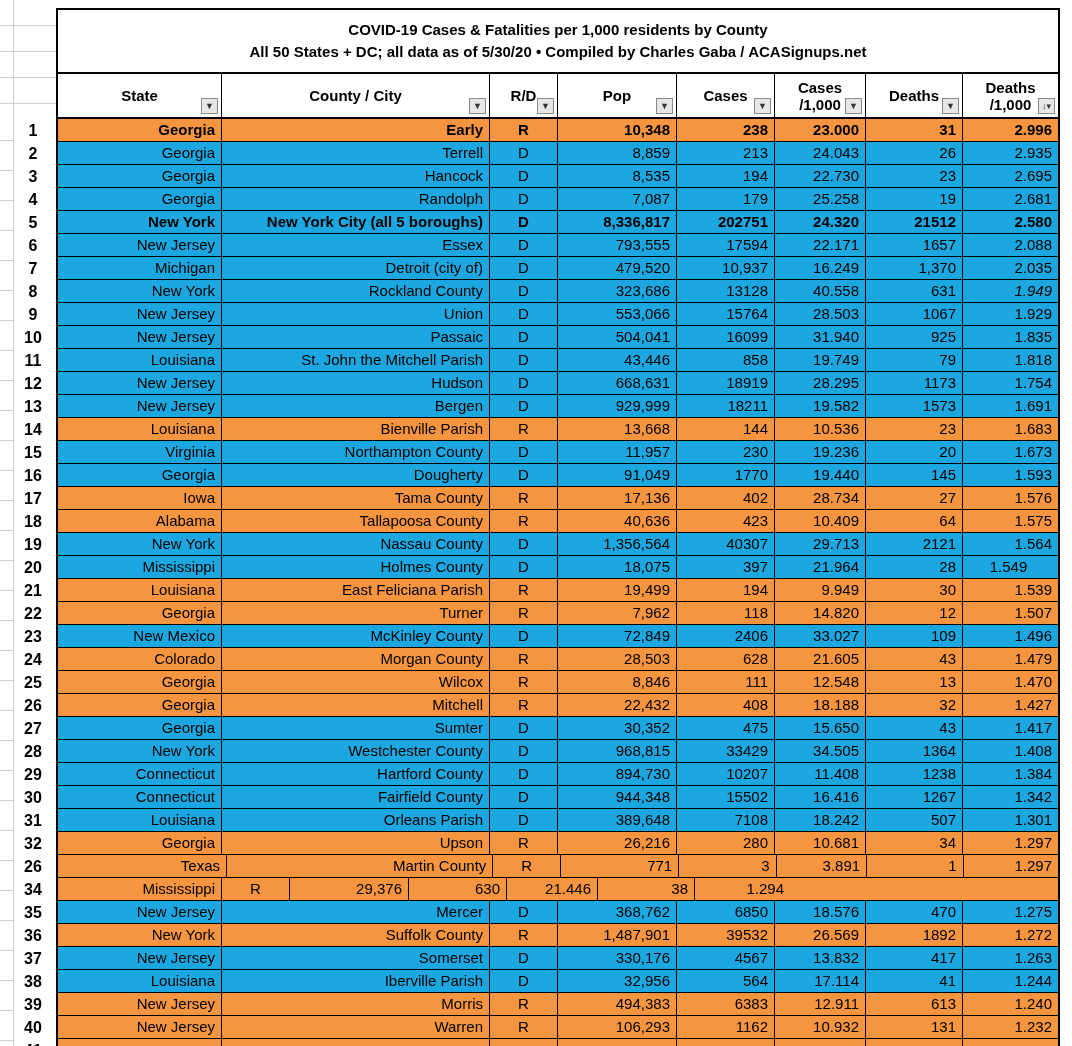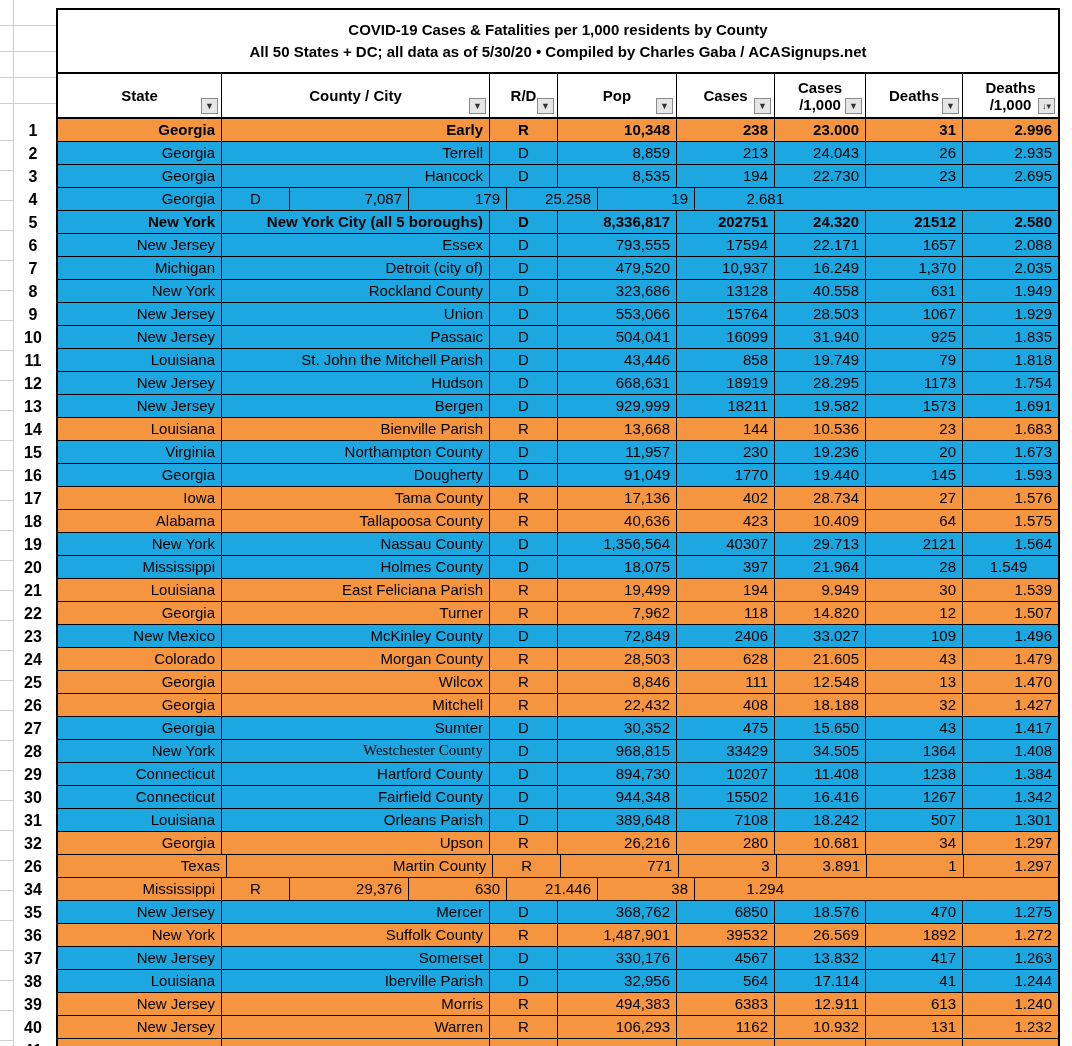--- a/index.html
+++ b/index.html
@@ -167,20 +167,21 @@
           <div class="cell" style="width: 268px;">Hancock</div>
           <div class="cell center" style="width: 68px;">D</div>
           <div class="cell" style="width: 119px;">8,535</div>
           <div class="cell" style="width: 98px;">194</div>
           <div class="cell" style="width: 91px;">22.730</div>
           <div class="cell" style="width: 97px;">23</div>
           <div class="cell" style="width: 95px;">2.695</div>
         </div>
         <div class="row dem">
           <div class="cell" style="width: 164px;">Georgia</div>
+          <div class="cell" style="width: 268px;">Randolph</div>
           <div class="cell center" style="width: 68px;">D</div>
           <div class="cell" style="width: 119px;">7,087</div>
           <div class="cell" style="width: 98px;">179</div>
           <div class="cell" style="width: 91px;">25.258</div>
           <div class="cell" style="width: 97px;">19</div>
           <div class="cell" style="width: 95px;">2.681</div>
         </div>
         <div class="row dem bold">
           <div class="cell" style="width: 164px;">New York</div>
           <div class="cell" style="width: 268px;">New York City (all 5 boroughs)</div>
@@ -212,21 +213,21 @@
           <div class="cell" style="width: 95px;">2.035</div>
         </div>
         <div class="row dem">
           <div class="cell" style="width: 164px;">New York</div>
           <div class="cell" style="width: 268px;">Rockland County</div>
           <div class="cell center" style="width: 68px;">D</div>
           <div class="cell" style="width: 119px;">323,686</div>
           <div class="cell" style="width: 98px;">13128</div>
           <div class="cell" style="width: 91px;">40.558</div>
           <div class="cell" style="width: 97px;">631</div>
-          <div class="cell" style="width: 95px;">1.949</div>
+          <div class="cell" style="width: 95px; font-style: italic;">1.949</div>
         </div>
         <div class="row dem">
           <div class="cell" style="width: 164px;">New Jersey</div>
           <div class="cell" style="width: 268px;">Union</div>
           <div class="cell center" style="width: 68px;">D</div>
           <div class="cell" style="width: 119px;">553,066</div>
           <div class="cell" style="width: 98px;">15764</div>
           <div class="cell" style="width: 91px;">28.503</div>
           <div class="cell" style="width: 97px;">1067</div>
           <div class="cell" style="width: 95px;">1.929</div>
@@ -406,21 +407,21 @@
           <div class="cell" style="width: 268px;">Sumter</div>
           <div class="cell center" style="width: 68px;">D</div>
           <div class="cell" style="width: 119px;">30,352</div>
           <div class="cell" style="width: 98px;">475</div>
           <div class="cell" style="width: 91px;">15.650</div>
           <div class="cell" style="width: 97px;">43</div>
           <div class="cell" style="width: 95px;">1.417</div>
         </div>
         <div class="row dem">
           <div class="cell" style="width: 164px;">New York</div>
-          <div class="cell" style="width: 268px; font-family: Liberation Serif, serif;">Westchester County</div>
+          <div class="cell" style="width: 268px;">Westchester County</div>
           <div class="cell center" style="width: 68px;">D</div>
           <div class="cell" style="width: 119px;">968,815</div>
           <div class="cell" style="width: 98px;">33429</div>
           <div class="cell" style="width: 91px;">34.505</div>
           <div class="cell" style="width: 97px;">1364</div>
           <div class="cell" style="width: 95px;">1.408</div>
         </div>
         <div class="row dem">
           <div class="cell" style="width: 164px;">Connecticut</div>
           <div class="cell" style="width: 268px;">Hartford County</div>

